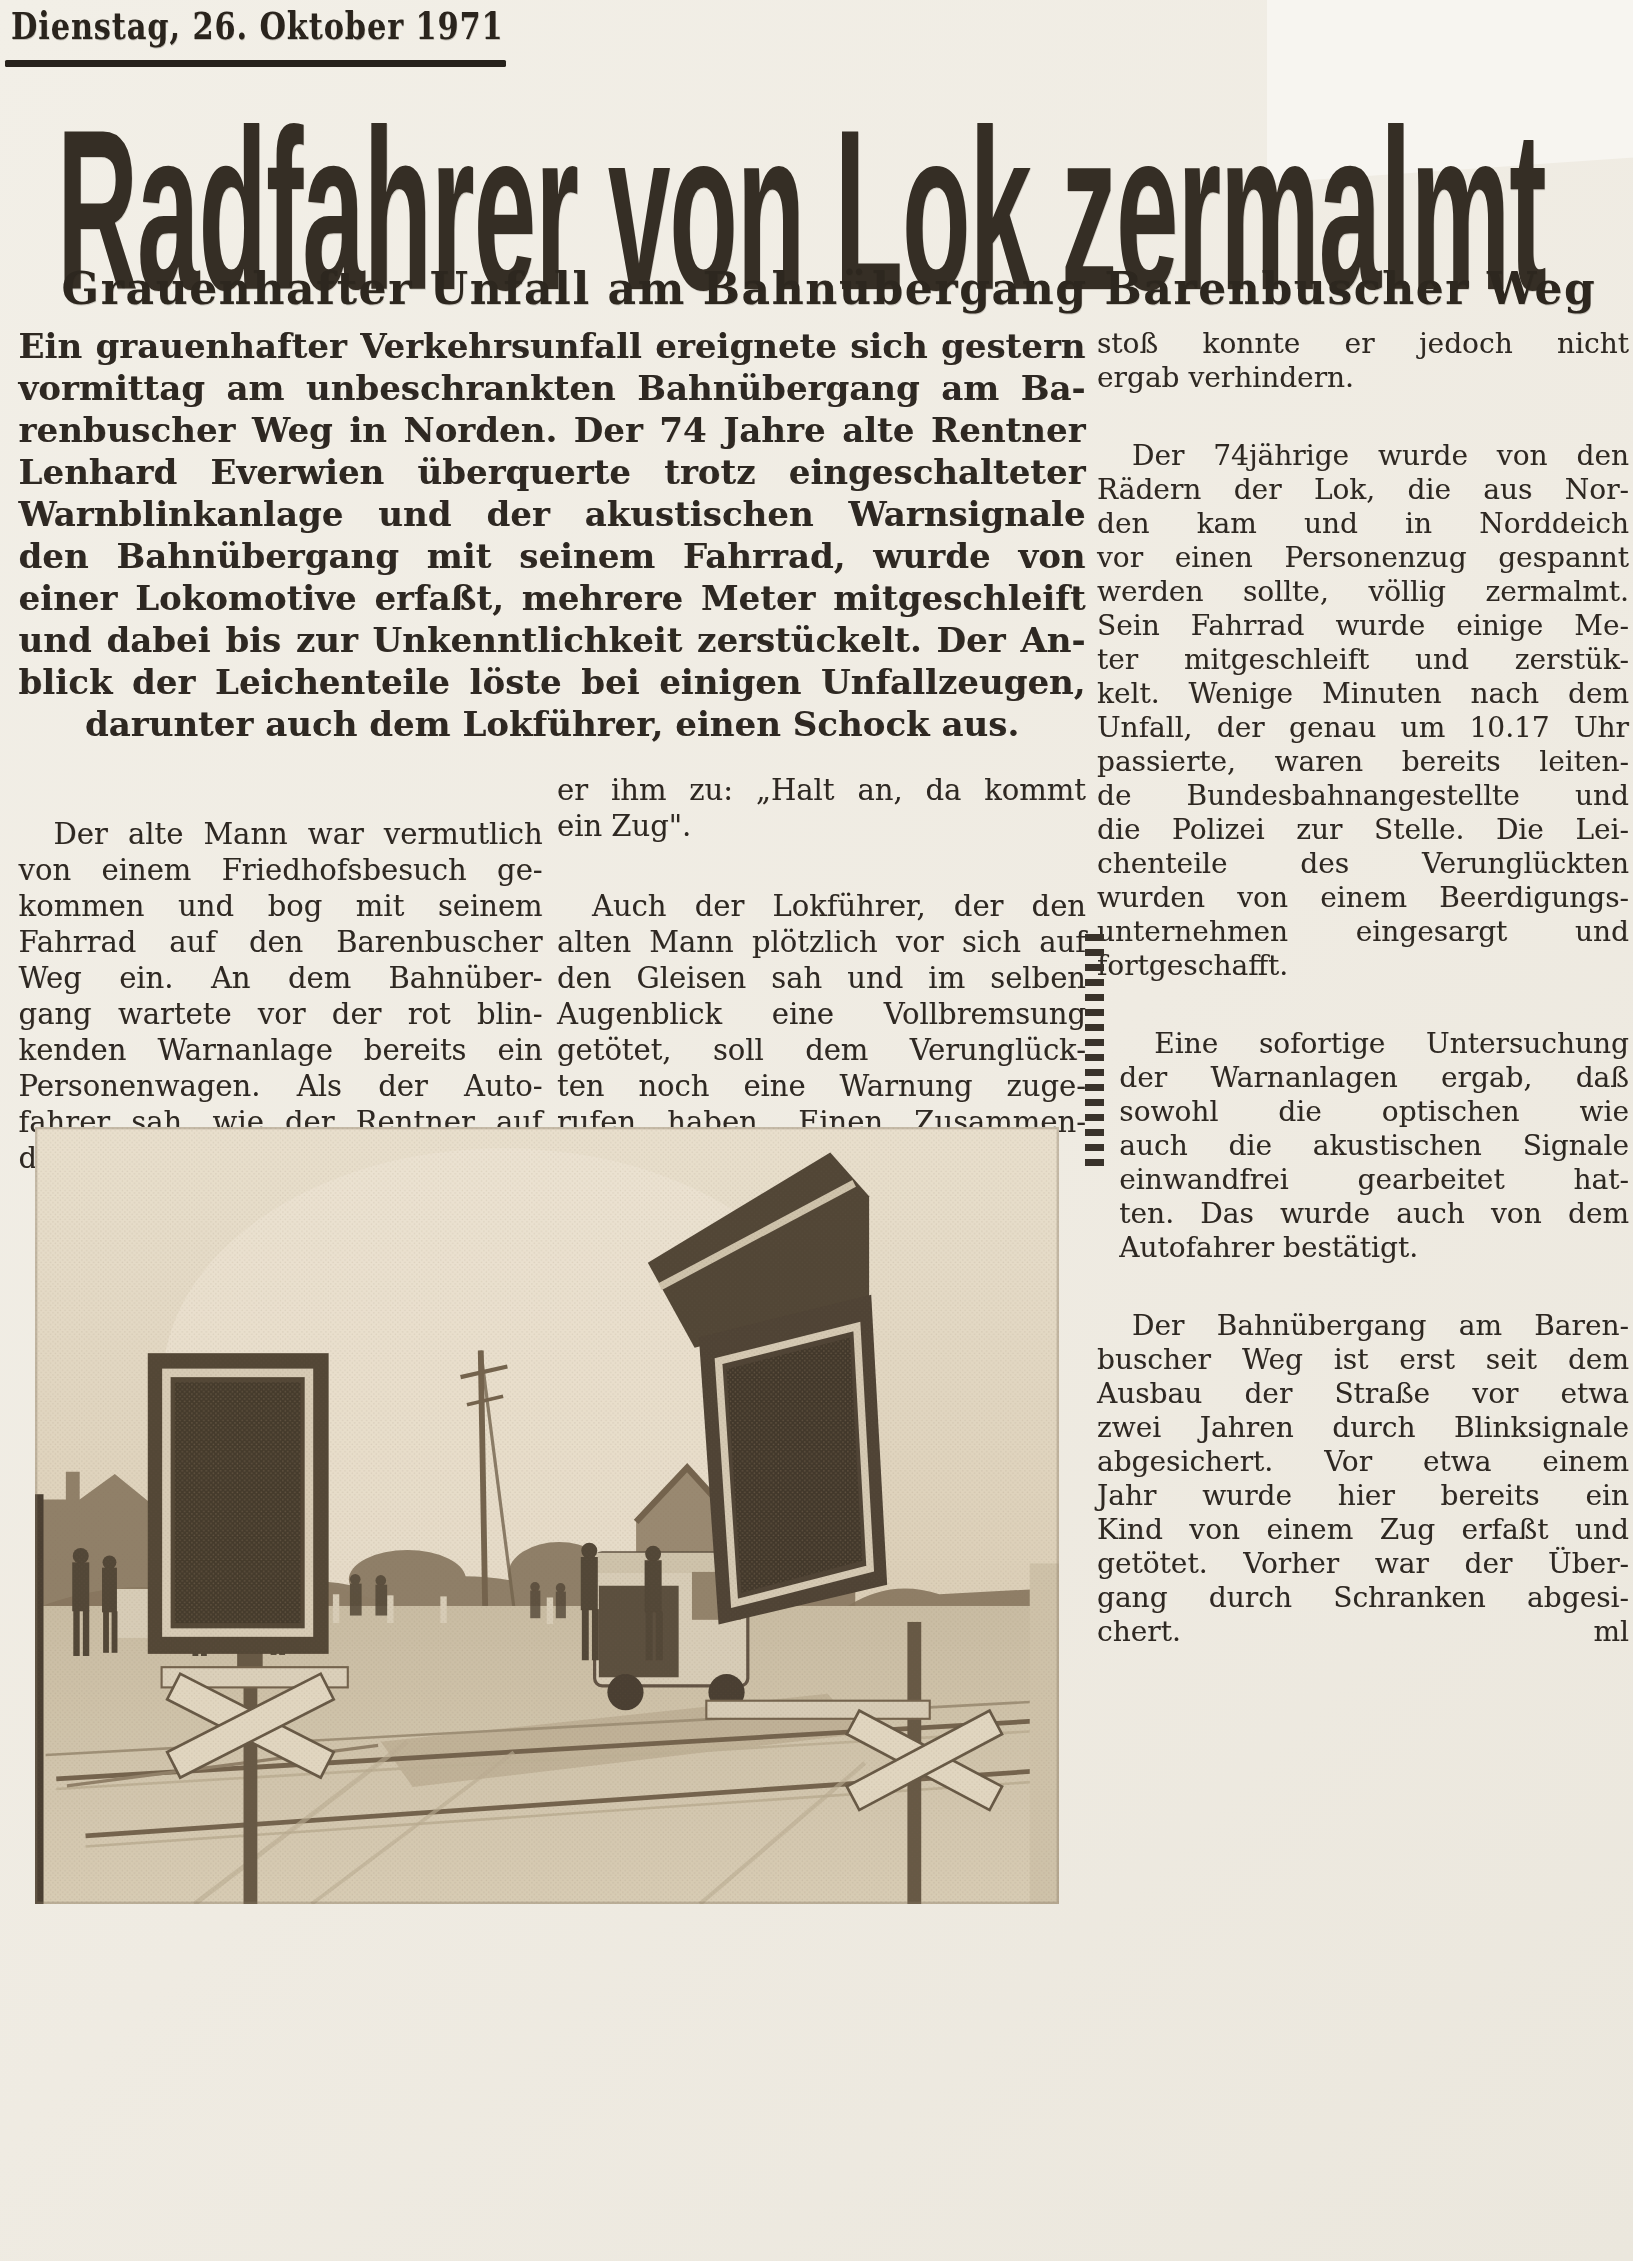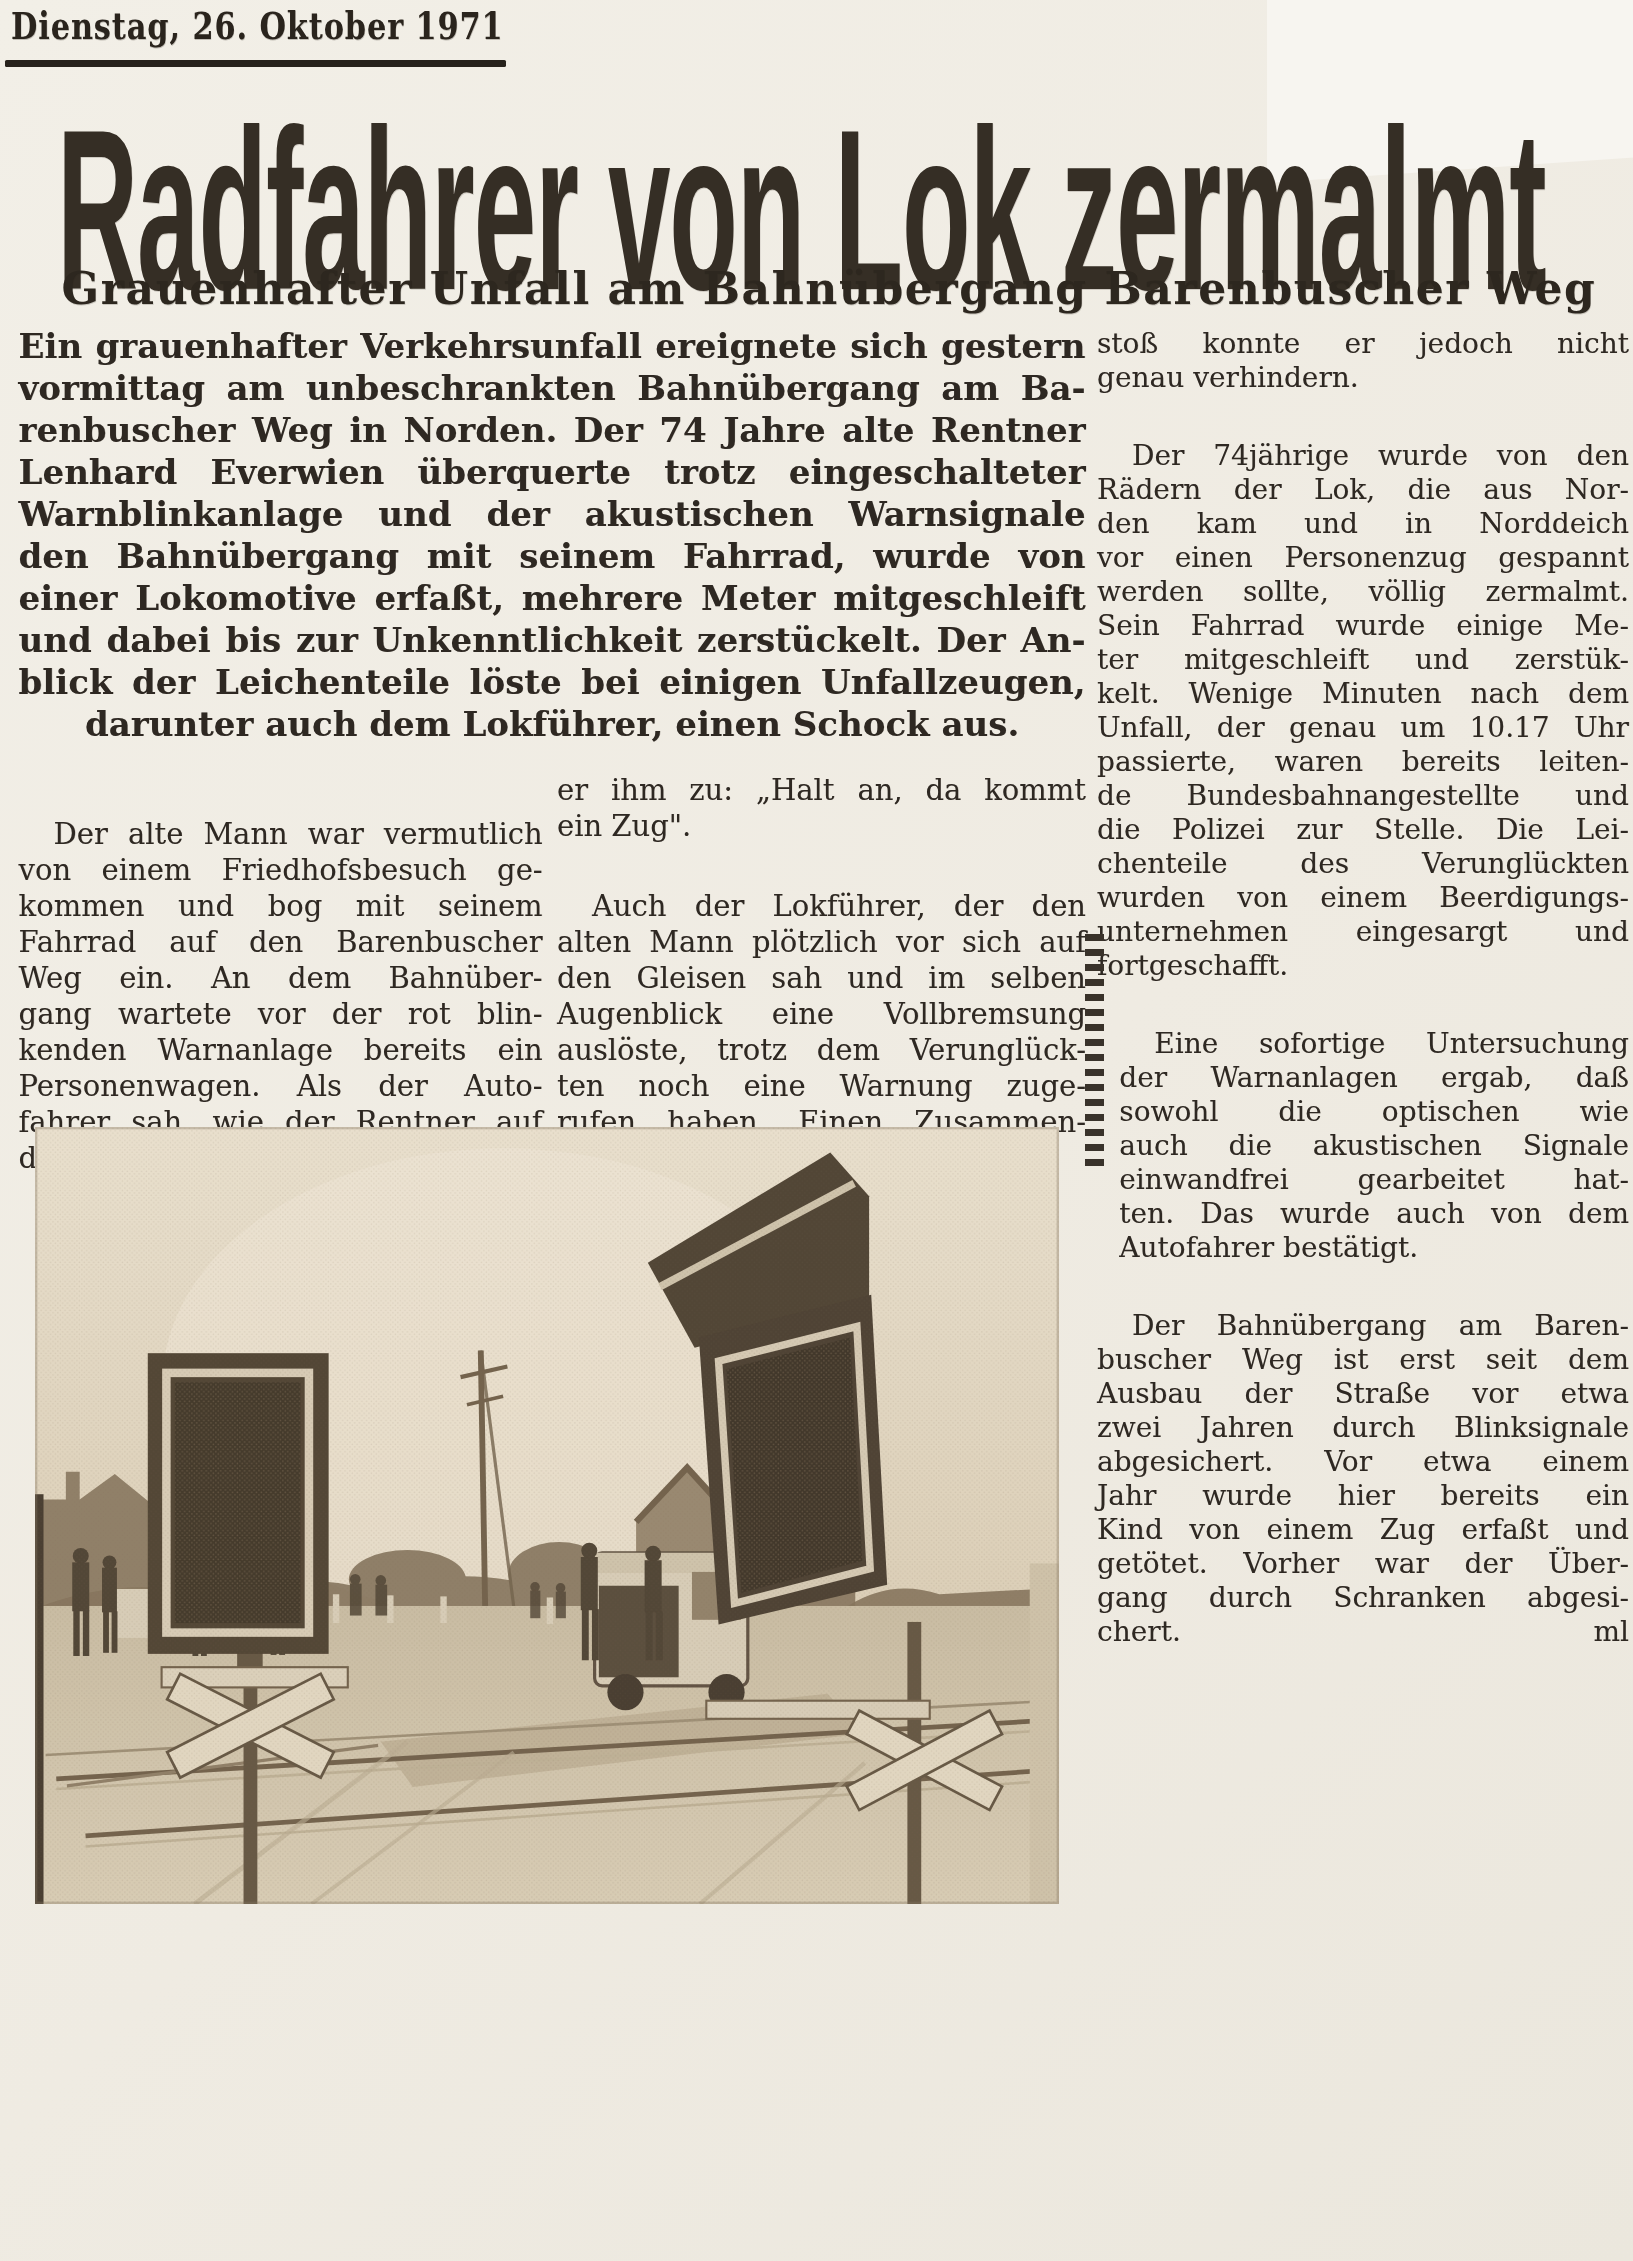--- a/index.html
+++ b/index.html
@@ -98,27 +98,27 @@
       <div class="line">fahrer sah, wie der Rentner auf</div>
       <div class="line">den Übergang zusteuerte, rief</div>
     </section>
   <section class="col col2">
       <div class="line">er ihm zu: „Halt an, da kommt</div>
       <div class="line end">ein Zug".</div>
       <div class="line indent">Auch der Lokführer, der den</div>
       <div class="line">alten Mann plötzlich vor sich auf</div>
       <div class="line">den Gleisen sah und im selben</div>
       <div class="line">Augenblick eine Vollbremsung</div>
-      <div class="line">auslöste, trotz dem Verunglück-</div>
+      <div class="line">getötet, soll dem Verunglück-</div>
       <div class="line">ten noch eine Warnung zuge-</div>
       <div class="line">rufen haben. Einen Zusammen-</div>
     </section>
   <section class="col col3">
       <div class="line">stoß konnte er jedoch nicht</div>
-      <div class="line end">genau verhindern.</div>
+      <div class="line end">ergab verhindern.</div>
       <div class="line indent">Der 74jährige wurde von den</div>
       <div class="line">Rädern der Lok, die aus Nor-</div>
       <div class="line">den kam und in Norddeich</div>
       <div class="line">vor einen Personenzug gespannt</div>
       <div class="line">werden sollte, völlig zermalmt.</div>
       <div class="line">Sein Fahrrad wurde einige Me-</div>
       <div class="line">ter mitgeschleift und zerstük-</div>
       <div class="line">kelt. Wenige Minuten nach dem</div>
       <div class="line">Unfall, der genau um 10.17 Uhr</div>
       <div class="line">passierte, waren bereits leiten-</div>

